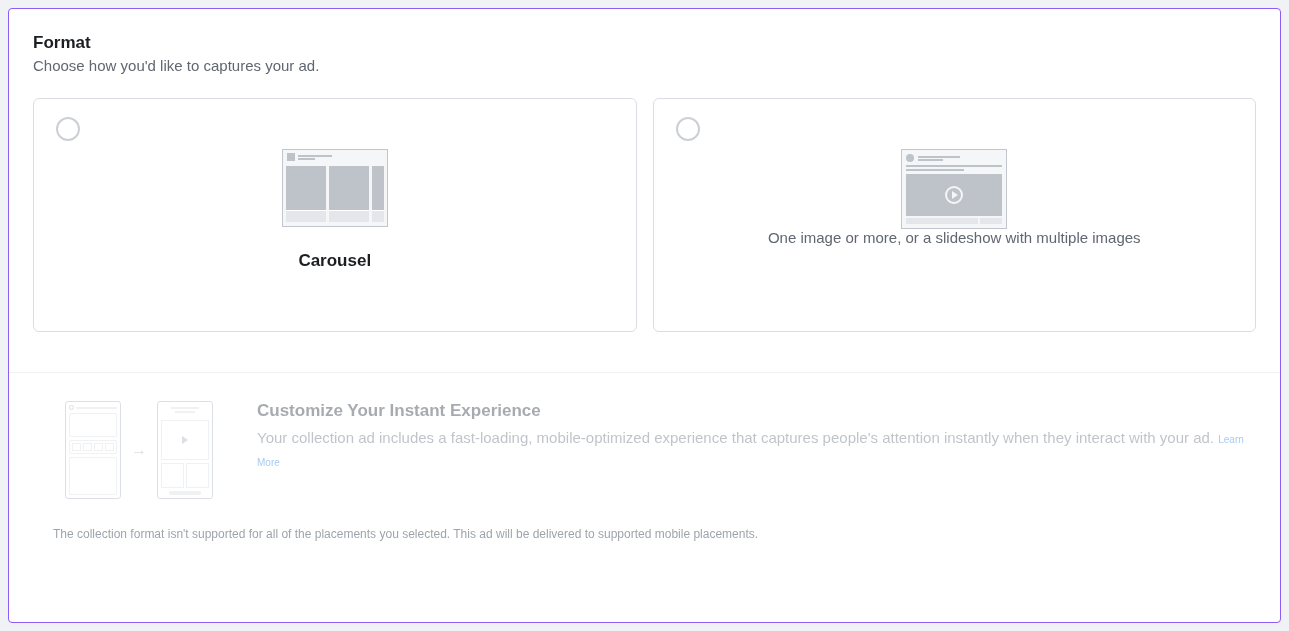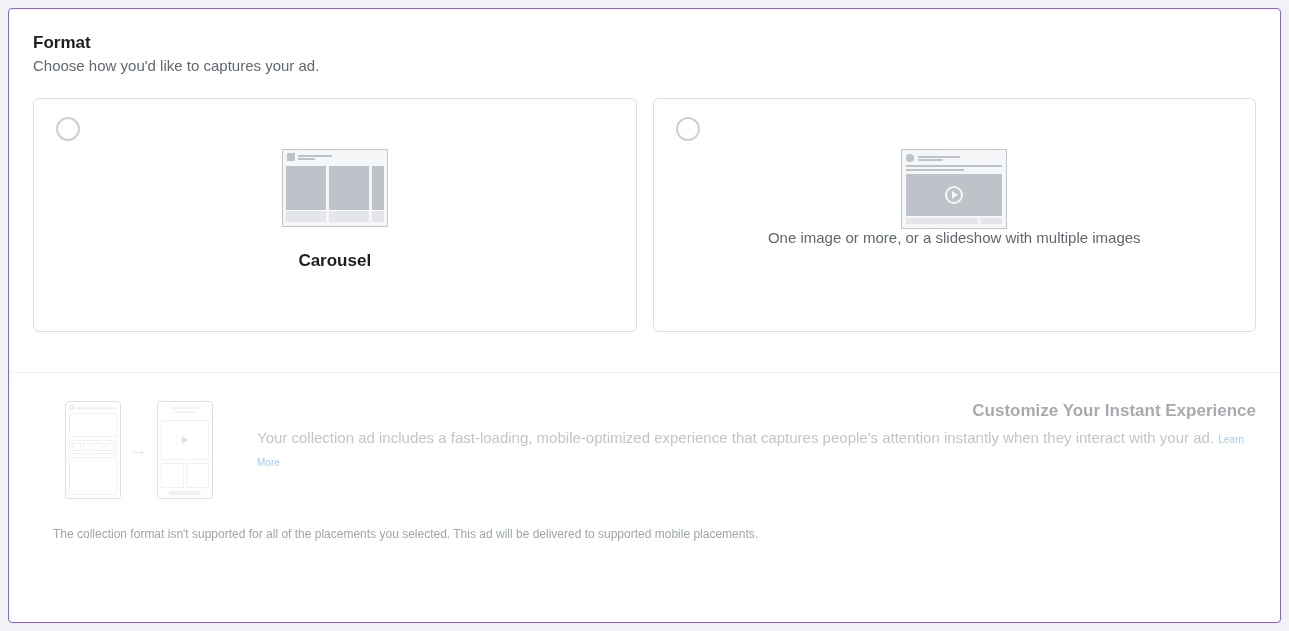--- a/index.html
+++ b/index.html
@@ -291,21 +291,20 @@
     .phone-mock.b .phone-grid > div { flex:1; border:1px solid #e4e6eb; }
     .phone-mock.b .phone-bottom { height:4px; background:#e4e6eb; border-radius:2px; margin:0 8px;}
     .instant-text {
       flex: 1;
     }
     .instant-title {
       font-size: 17px;
       font-weight: 700;
       color: #606770;
       margin-bottom: 6px;
-      text-align: right;
     }
     .instant-desc {
       font-size: 15px;
       color: #8d949e;
       line-height: 1.5;
     }
     .learn-more {
       color: #5f9de9;
       font-size: 10px;
       cursor: pointer;

